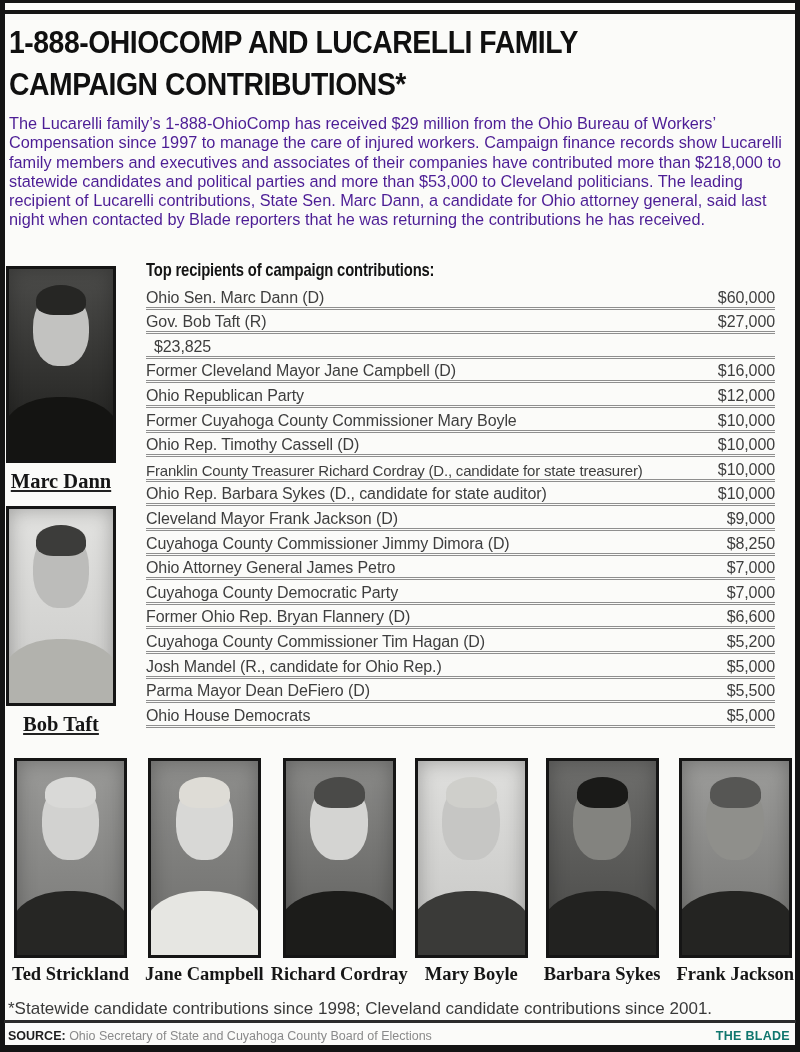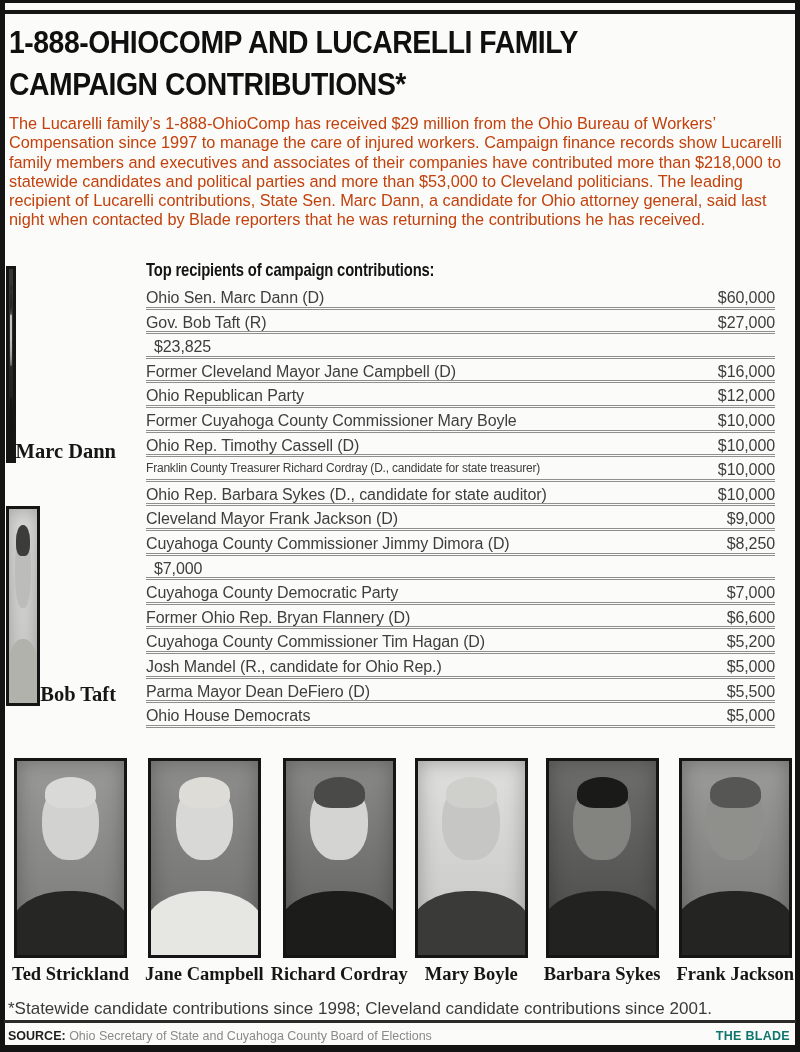--- a/index.html
+++ b/index.html
@@ -11,31 +11,31 @@
   .edge-right{right:0;top:0;bottom:0;width:5px;}
   .edge-bottom{bottom:0;left:0;right:0;height:7px;}
   .top-rule{position:absolute;top:10px;left:5px;right:5px;height:4px;background:#161616;}
 
   .title{position:absolute;left:9px;top:21px;margin:0;font-size:30.5px;font-weight:bold;
          color:#101010;letter-spacing:-0.5px;line-height:42px;transform:scaleX(0.93);
          transform-origin:left top;white-space:nowrap;}
   .title span{display:block;}
 
   .intro{position:absolute;left:9px;top:114px;width:782px;margin:0;font-size:16.3px;
-         line-height:19.3px;color:#c2410c;}
+         line-height:19.3px;color:#4c1d95;}
 
   
   .ctable{position:absolute;left:146px;top:259px;width:629px;}
   .table-header{font-size:18.5px;font-weight:bold;color:#141414;letter-spacing:-0.2px;
                 transform:scaleX(0.80);transform-origin:left;white-space:nowrap;height:26px;}
-  .row{display:flex;justify-content:space-between;align-items:flex-start;
+  .row{display:flex;justify-content:space-between;align-items:flex-end;
        height:24.6px;box-sizing:border-box;padding-top:4px;
        border-bottom:3px double #8f8f8f;font-size:16px;color:#3e3e3e;letter-spacing:-0.1px;}
   .row .name{white-space:nowrap;}
-  .row.tight .name{font-size:12px;letter-spacing:-0.2px;}
+  .row.tight .name{font-size:15px;letter-spacing:-0.2px;}
   .row .amount{white-space:nowrap;margin-left:8px;}
 
   
   .photo{position:relative;box-sizing:border-box;border:3px solid #151515;overflow:hidden;
          background:linear-gradient(180deg,var(--bg1),var(--bg2));
          box-shadow:inset 0 0 20px rgba(0,0,0,0.30);}
   .head{position:absolute;width:54%;height:40%;left:23%;top:11%;background:var(--face);
         border-radius:48% 48% 44% 44%;}
   .head::before{content:"";position:absolute;top:-7%;left:6%;right:6%;height:40%;
         background:var(--hair);border-radius:50% 50% 35% 35%;}
@@ -43,21 +43,21 @@
         border-radius:46% 46% 0 0;}
   .p-dann{--bg1:#4c4c4a;--bg2:#1d1d1b;--face:#c2c2c0;--hair:#262624;--suit:#141412;}
   .p-taft{--bg1:#e2e2e0;--bg2:#cbcbc9;--face:#bcbcba;--hair:#3c3c3a;--suit:#b2b2ad;}
   .p-strickland{--bg1:#9a9a98;--bg2:#787876;--face:#d2d2d0;--hair:#d9d9d7;--suit:#262624;}
   .p-campbell{--bg1:#8e8e8c;--bg2:#6e6e6c;--face:#d8d8d6;--hair:#dedcd6;--suit:#e6e6e2;}
   .p-boyle{--bg1:#dfdfdd;--bg2:#c6c6c4;--face:#c6c6c4;--hair:#cfcfcb;--suit:#3a3a38;}
   .p-cordray{--bg1:#8a8a88;--bg2:#5e5e5c;--face:#d4d4d2;--hair:#4a4a48;--suit:#1c1c1a;}
   .p-sykes{--bg1:#6e6e6c;--bg2:#484846;--face:#83837f;--hair:#1a1a18;--suit:#222220;}
   .p-jackson{--bg1:#9c9c9a;--bg2:#747472;--face:#8f8f8b;--hair:#565654;--suit:#242422;}
 
-  .fig{position:absolute;margin:0;display:flex;align-items:flex-end;}
+  .fig{position:absolute;margin:0;display:flex;flex-direction:column;align-items:center;text-decoration:underline;}
   .fig-dann{left:6px;top:266px;width:110px;}
   .fig-taft{left:6px;top:506px;width:110px;}
   .fig .photo{width:100%;height:197px;}
   .fig-taft .photo{height:200px;}
   .caption-lg{margin-top:7px;font-family:"Liberation Serif", serif;font-weight:bold;
               font-size:20.5px;color:#161616;white-space:nowrap;}
 
   .bottom-row{position:absolute;left:4px;top:750px;width:792px;display:flex;
               justify-content:space-between;}
   .cell{width:119px;display:flex;flex-direction:column;align-items:center;margin:8px;}
@@ -146,20 +146,21 @@
     </div>
     <div class="row">
       <span class="name">Cleveland Mayor Frank Jackson (D)</span>
       <span class="amount">$9,000</span>
     </div>
     <div class="row">
       <span class="name">Cuyahoga County Commissioner Jimmy Dimora (D)</span>
       <span class="amount">$8,250</span>
     </div>
     <div class="row">
+      <span class="name">Ohio Attorney General James Petro</span>
       <span class="amount">$7,000</span>
     </div>
     <div class="row">
       <span class="name">Cuyahoga County Democratic Party</span>
       <span class="amount">$7,000</span>
     </div>
     <div class="row">
       <span class="name">Former Ohio Rep. Bryan Flannery (D)</span>
       <span class="amount">$6,600</span>
     </div>

